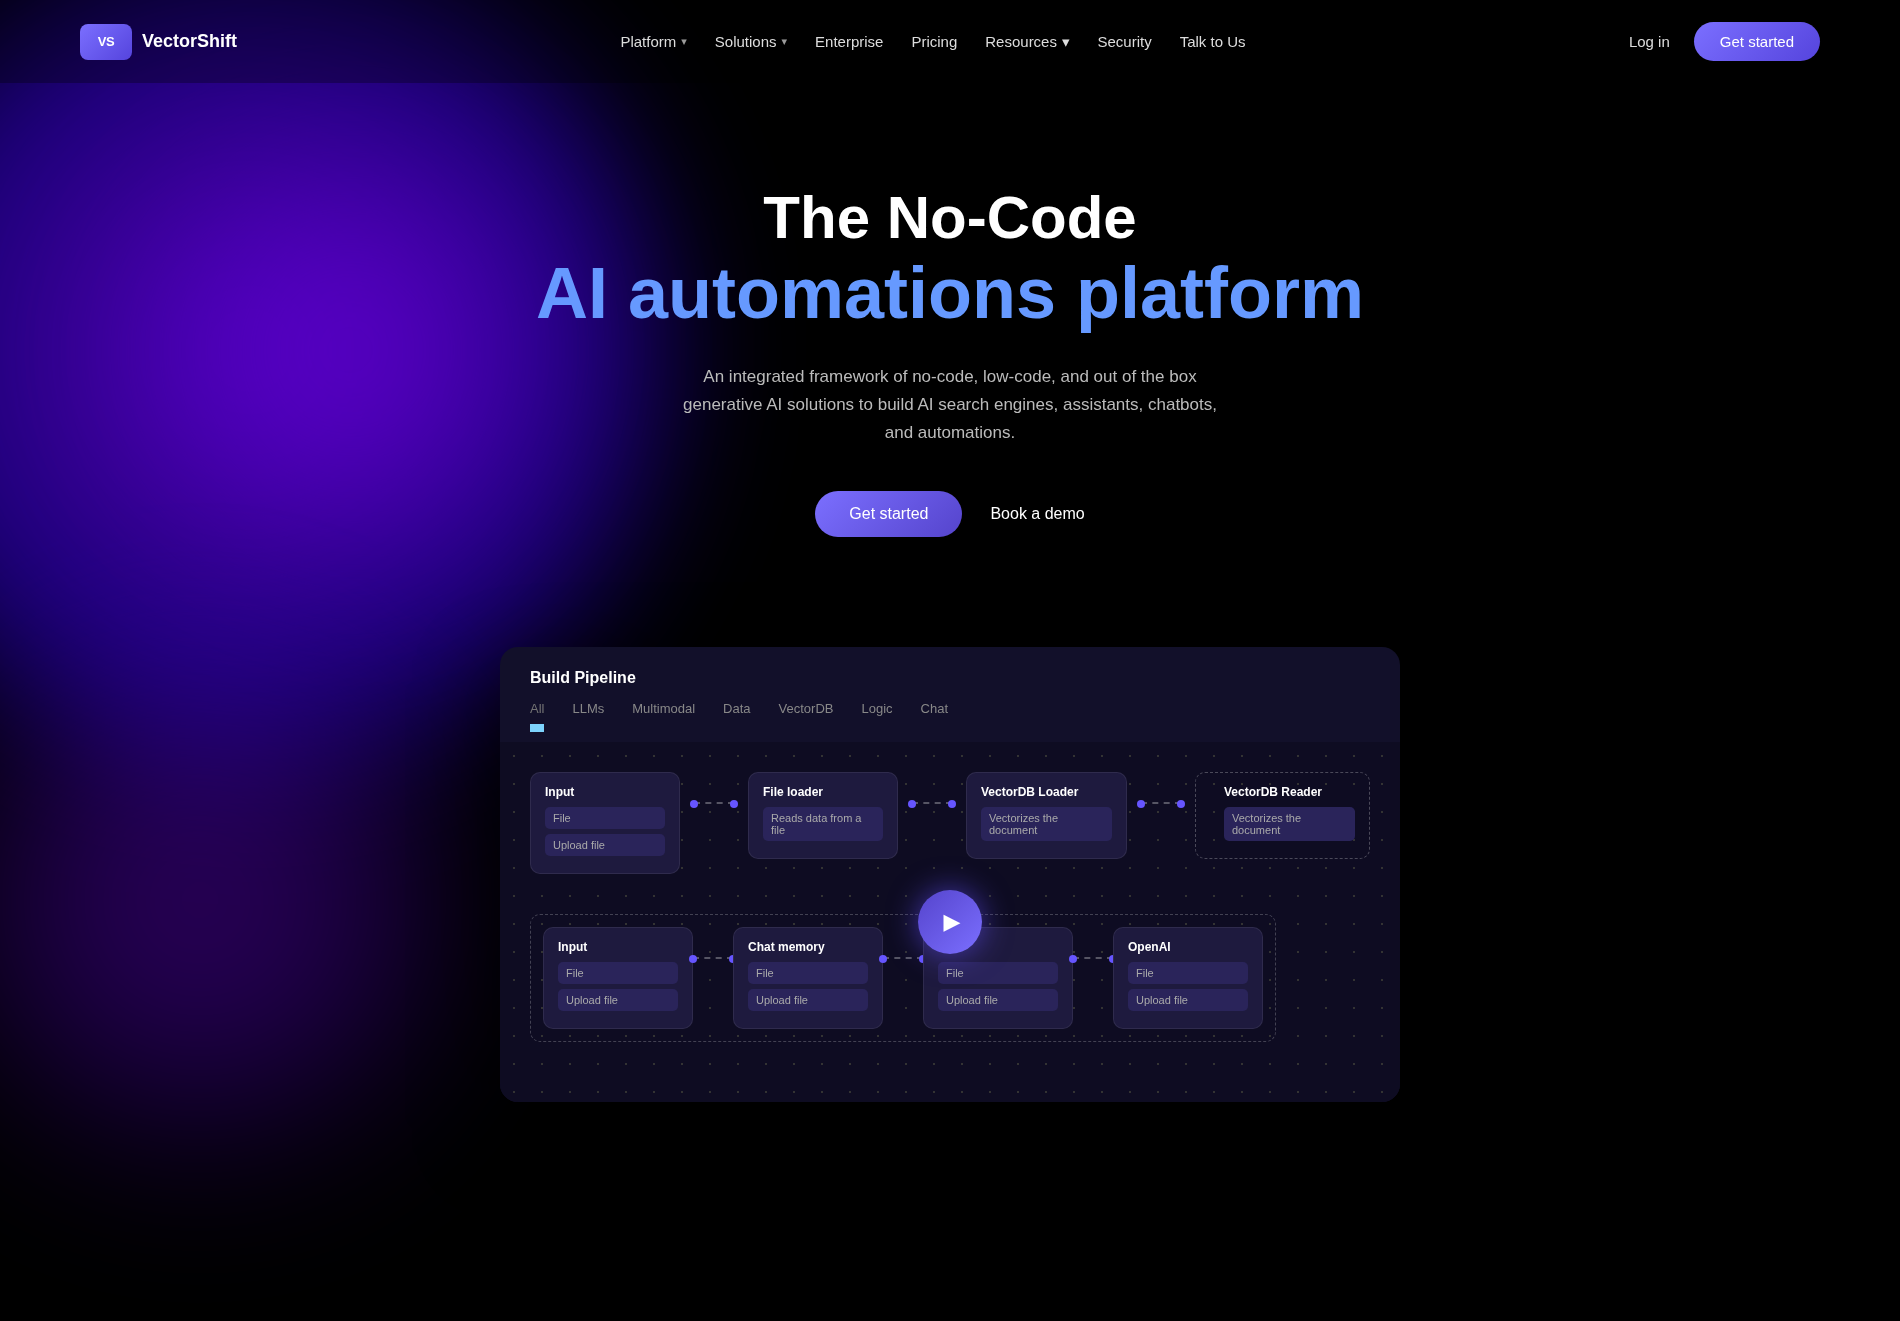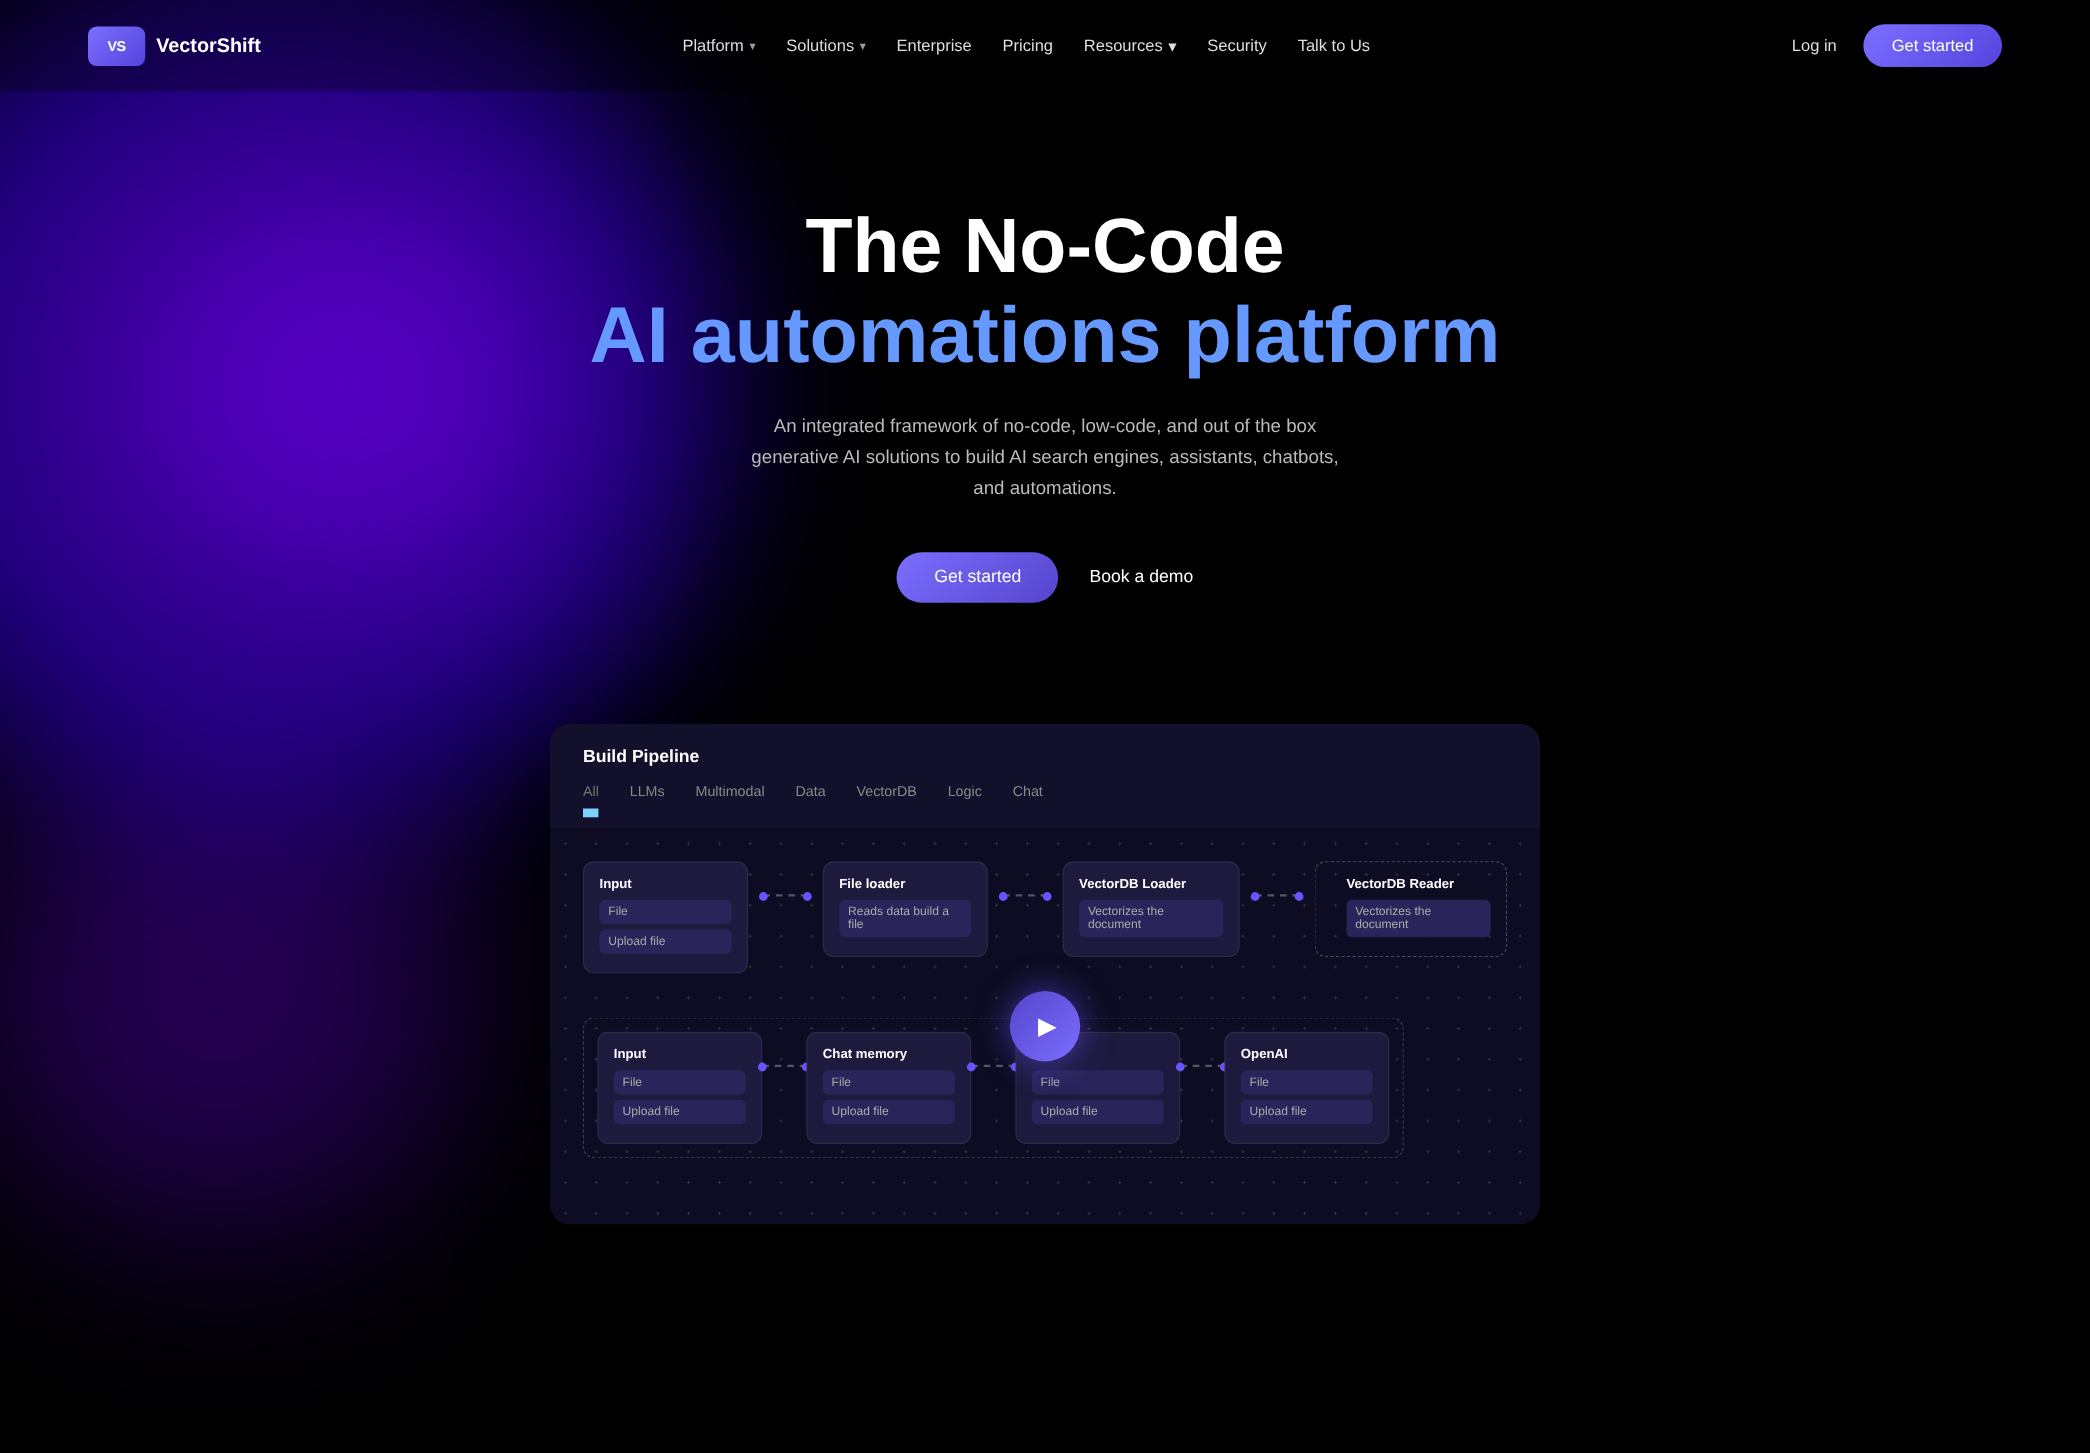--- a/index.html
+++ b/index.html
@@ -129,21 +129,21 @@
     }
 
     
     .hero {
       position: relative;
       z-index: 5;
       text-align: center;
       padding: 100px 20px 60px;
     }
     .hero-title-white {
-      font-size: 70px;
+      font-size: 60px;
       font-weight: 700;
       color: #fff;
       line-height: 1.15;
       display: block;
     }
     .hero-title-blue {
       font-size: 72px;
       font-weight: 700;
       color: #6699ff;
       line-height: 1.15;
@@ -407,21 +407,21 @@
         <div class="node-field">File</div>
         <div class="node-field">Upload file</div>
       </div>
 
       <div class="connector">
         <div class="dot-line"></div>
       </div>
 
       <div class="node-card">
         <div class="node-title">File loader</div>
-        <div class="node-field">Reads data build a file</div>
+        <div class="node-field">Reads data from a file</div>
       </div>
 
       <div class="connector">
         <div class="dot-line"></div>
       </div>
 
       <div class="node-card">
         <div class="node-title">VectorDB Loader</div>
         <div class="node-field">Vectorizes the document</div>
       </div>

